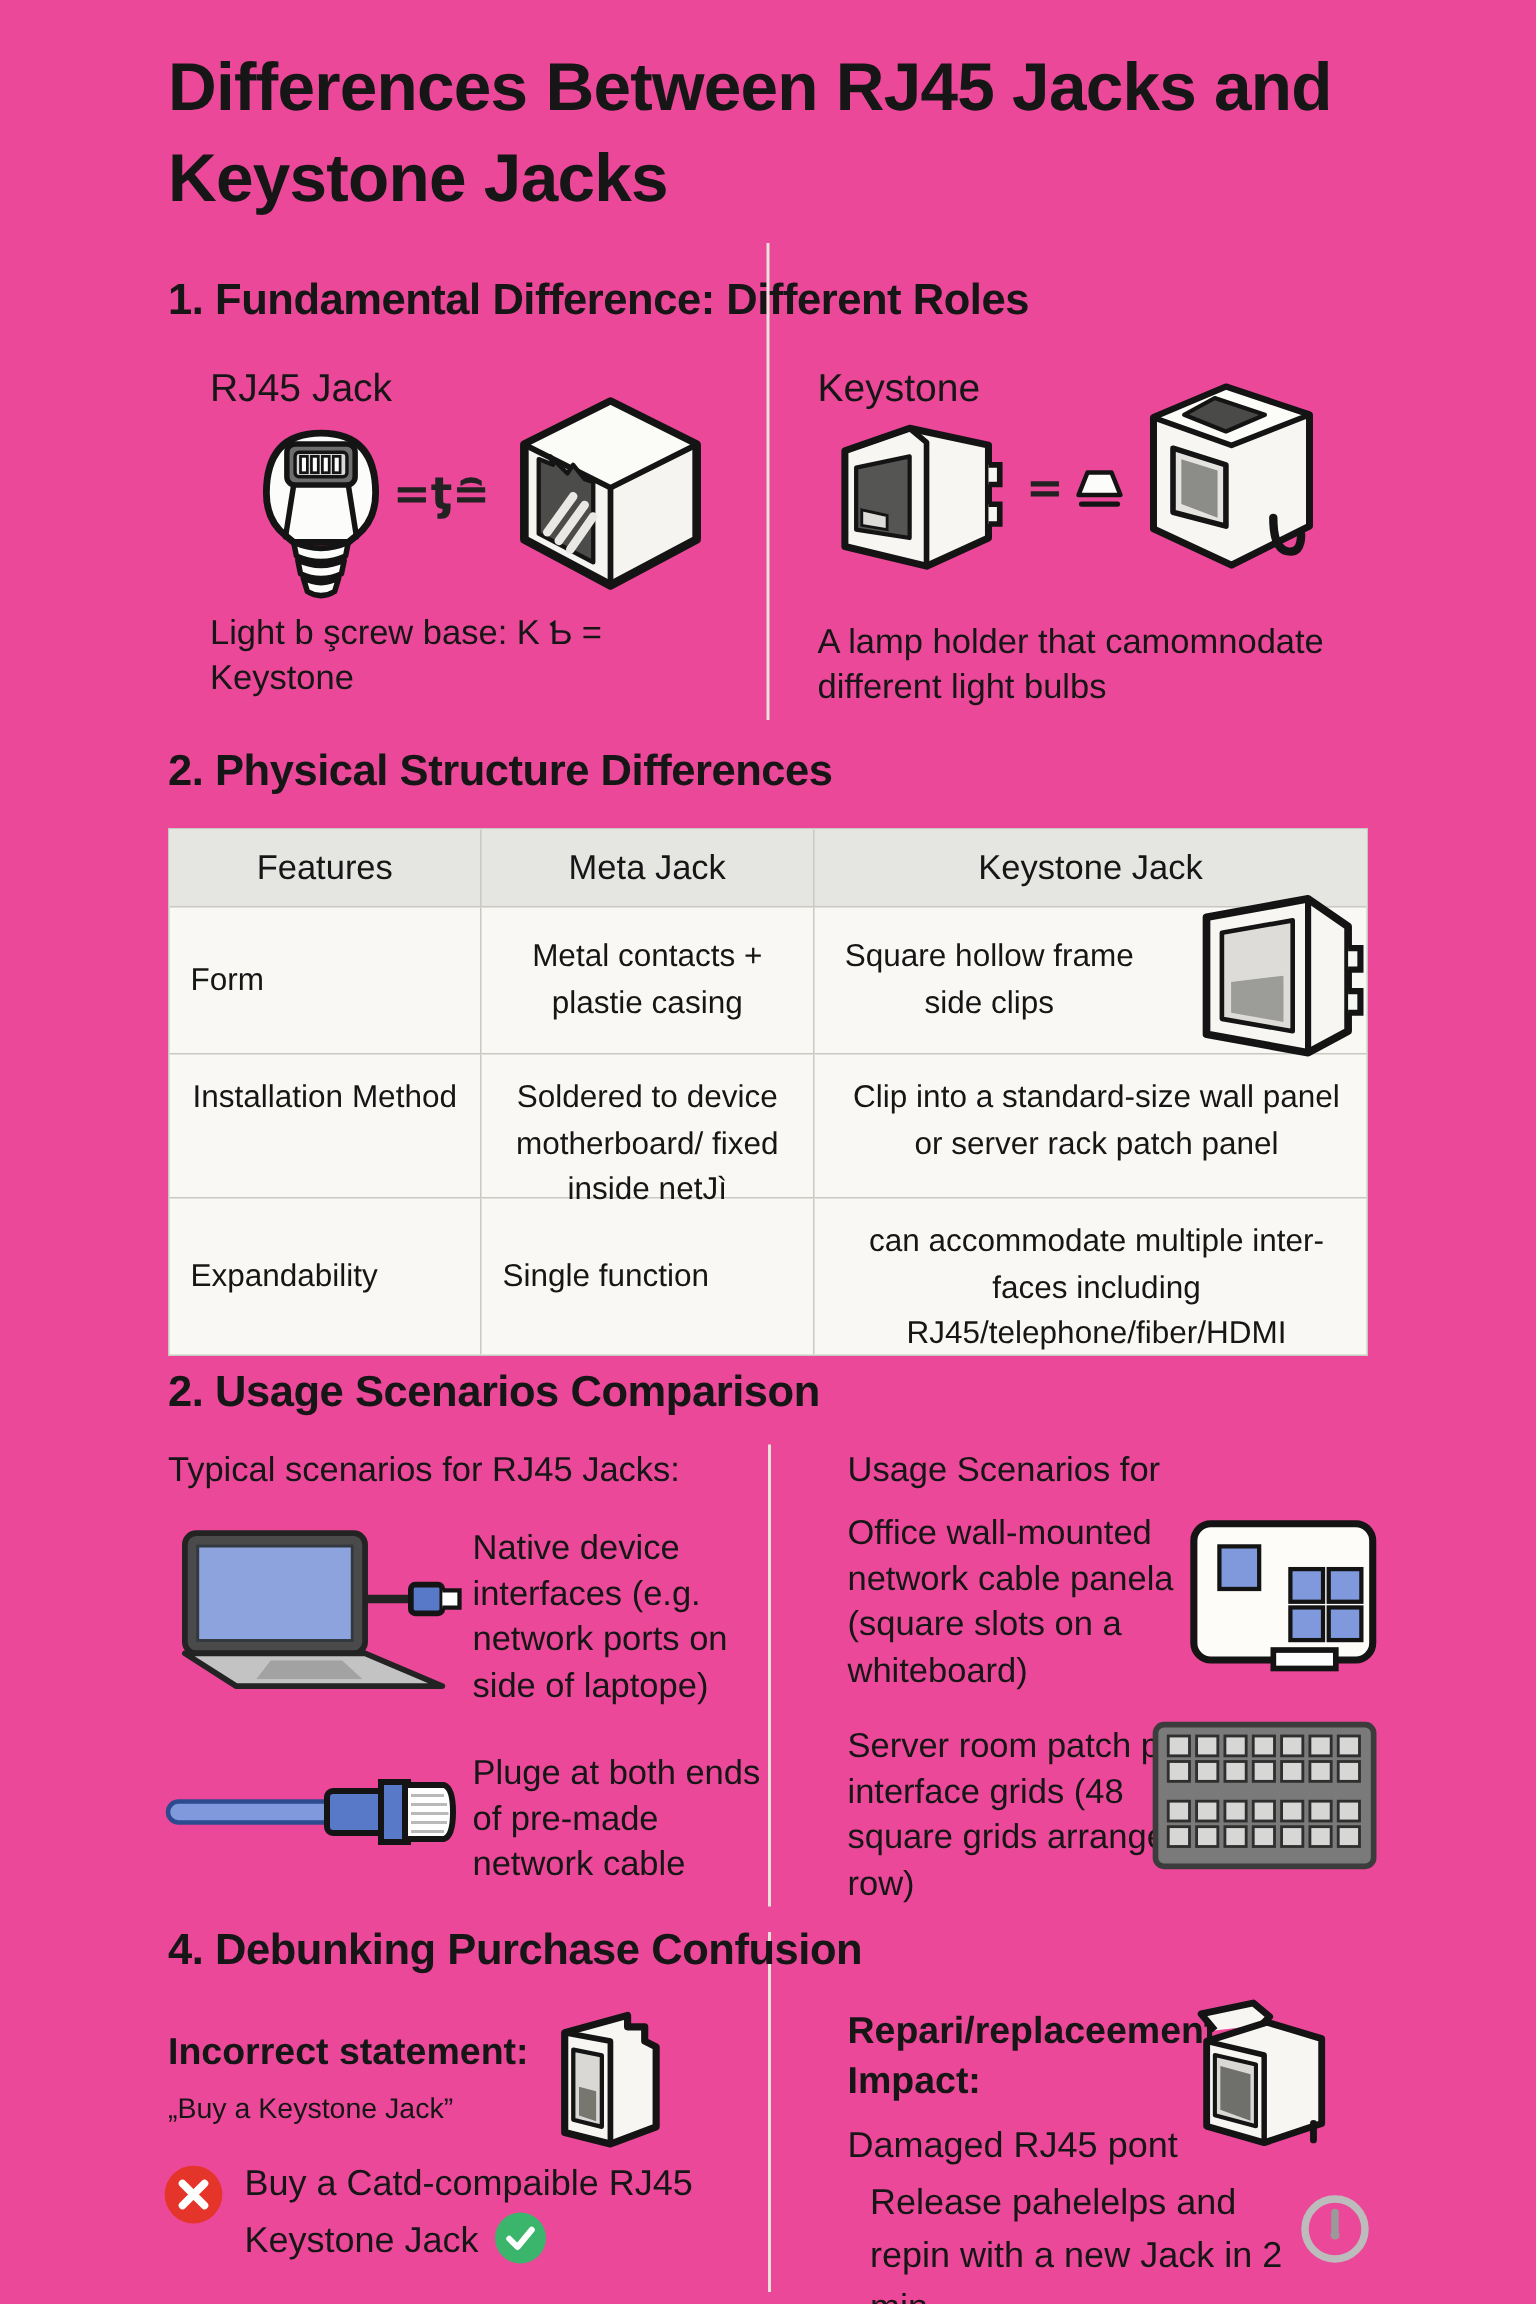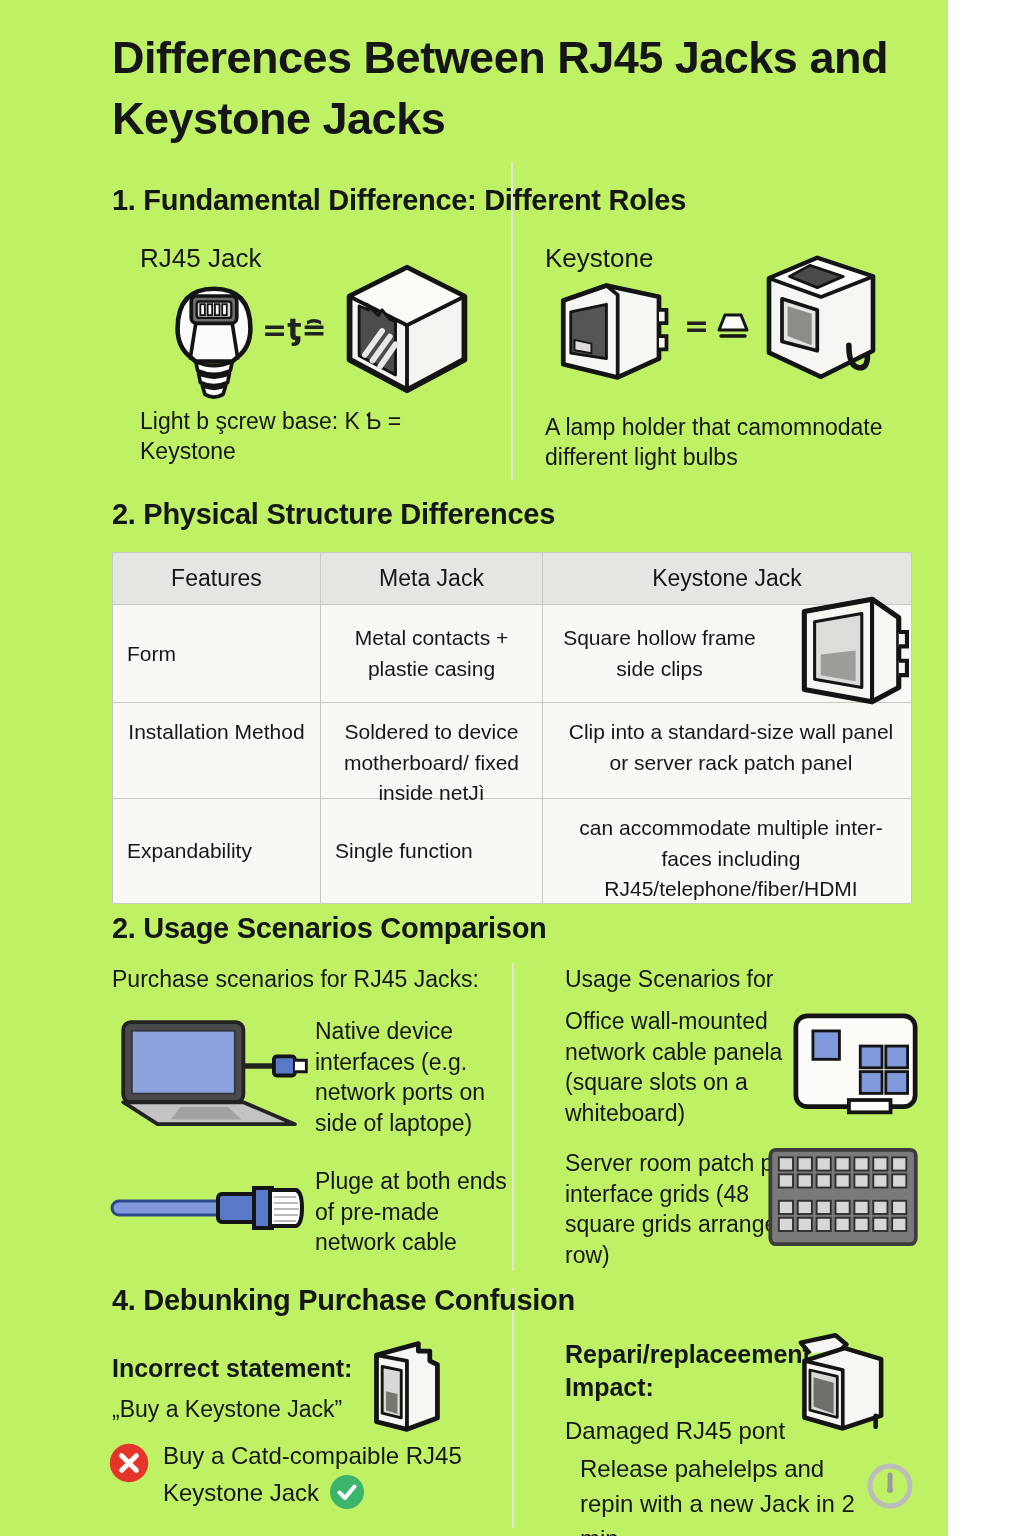--- a/index.html
+++ b/index.html
@@ -1,17 +1,17 @@
 <!DOCTYPE html>
 <html><head>
 <meta charset="utf-8">
 <style>
   html,body { margin:0; padding:0; }
   body { font-family:"Liberation Sans","DejaVu Sans",sans-serif; color:#161616; }
-  .page { position:relative; width:948px; height:1536px; background:#bef264; overflow:hidden; }
+  .page { position:relative; width:1024px; height:1536px; background:#ec4899; overflow:hidden; }
 
   .abs { position:absolute; }
 
   .title { left:112px; top:28px; width:790px; font-size:45px; font-weight:700; line-height:1.35; letter-spacing:-0.5px; }
 
   .sec-heading { font-size:29px; font-weight:700; letter-spacing:-0.3px; }
 
   .divider-v { width:2px; background:#E5E2DA; }
 
   .col-label { font-size:26px; font-weight:400; }
@@ -28,21 +28,21 @@
   .head .tcell { display:flex; align-items:center; justify-content:center; font-size:23px; padding:9px 4px; }
   .row1 { height:97px; } .row2 { height:95px; } .row3 { height:104px; }
   .cell-text-narrow { display:block; width:205px; }
   .table-key-icon { position:absolute; right:-4px; top:-14px; }
 
   .sub-header { font-size:23px; }
   .item-text { font-size:23px; line-height:1.33; }
 
   .s4-header { font-size:25px; font-weight:700; line-height:1.3; }
   .s4-text { font-size:24px; line-height:1.45; }
-  .quote { font-size:23px; }
+  .quote { font-size:19px; }
   .advice-line { left:163px; top:1438px; width:322px; font-size:24px; line-height:1.5; }
   .check-inline { display:inline-block; vertical-align:-9px; margin-left:10px; }
 
   svg { display:block; }
 </style>
 </head>
 <body>
 
 <div class="page">
 
@@ -165,21 +165,21 @@
         </div>
       <div class="tcell c2" style="display:flex;align-items:center;">
           <span>Single function</span>
         </div>
       <div class="tcell c3"><span>can accommodate multiple inter-faces including RJ45/telephone/fiber/HDMI</span></div>
     </div>
   </div>
 
   <div class="abs sec-heading" style="left:112px; top:912px;">2. Usage Scenarios Comparison</div>
 
-  <div class="abs sub-header" style="left:112px; top:966px;">Purchase scenarios for RJ45 Jacks:</div>
+  <div class="abs sub-header" style="left:112px; top:966px;">Typical scenarios for RJ45 Jacks:</div>
   <div class="abs sub-header" style="left:565px; top:966px;">Usage Scenarios for</div>
 
   <div class="abs" style="left:108px; top:1016px;">
     <svg width="205" height="120" viewBox="0 0 215 125">
       <rect x="16" y="6" width="126" height="84" rx="8" fill="#4A4A4A" stroke="#232323" stroke-width="4"></rect>
       <rect x="25" y="15" width="108" height="66" fill="#8CA3DE" stroke="#33383F" stroke-width="2"></rect>
       <path d="M16 90 L142 90 L196 113 L52 113 Z" fill="#C3C3C3" stroke="#232323" stroke-width="4" stroke-linejoin="round"></path>
       <path d="M76 95 L126 95 L140 108 L66 108 Z" fill="#A2A2A2"></path>
       <path d="M142 52 L176 52" stroke="#232323" stroke-width="6"></path>
       <rect x="174" y="42" width="22" height="20" rx="3" fill="#5878C8" stroke="#141414" stroke-width="4"></rect>

